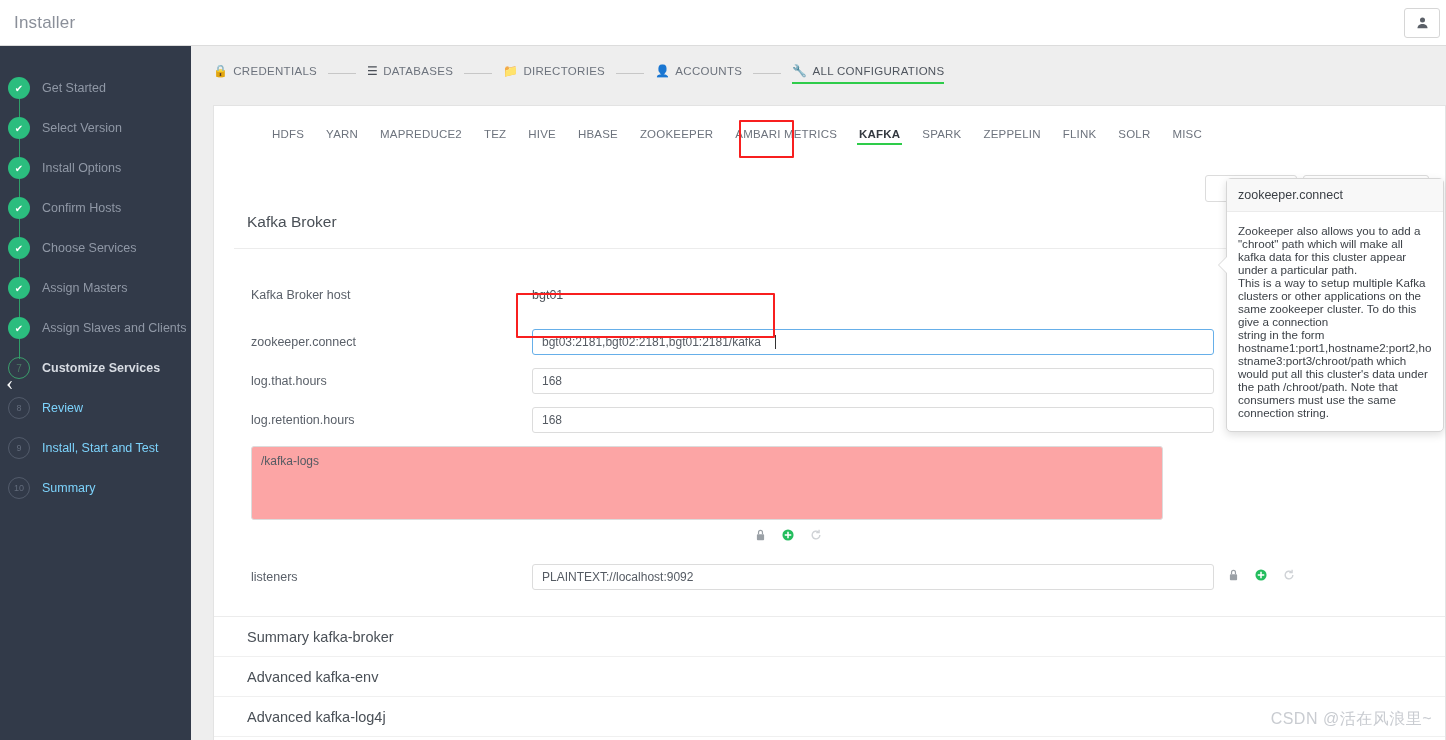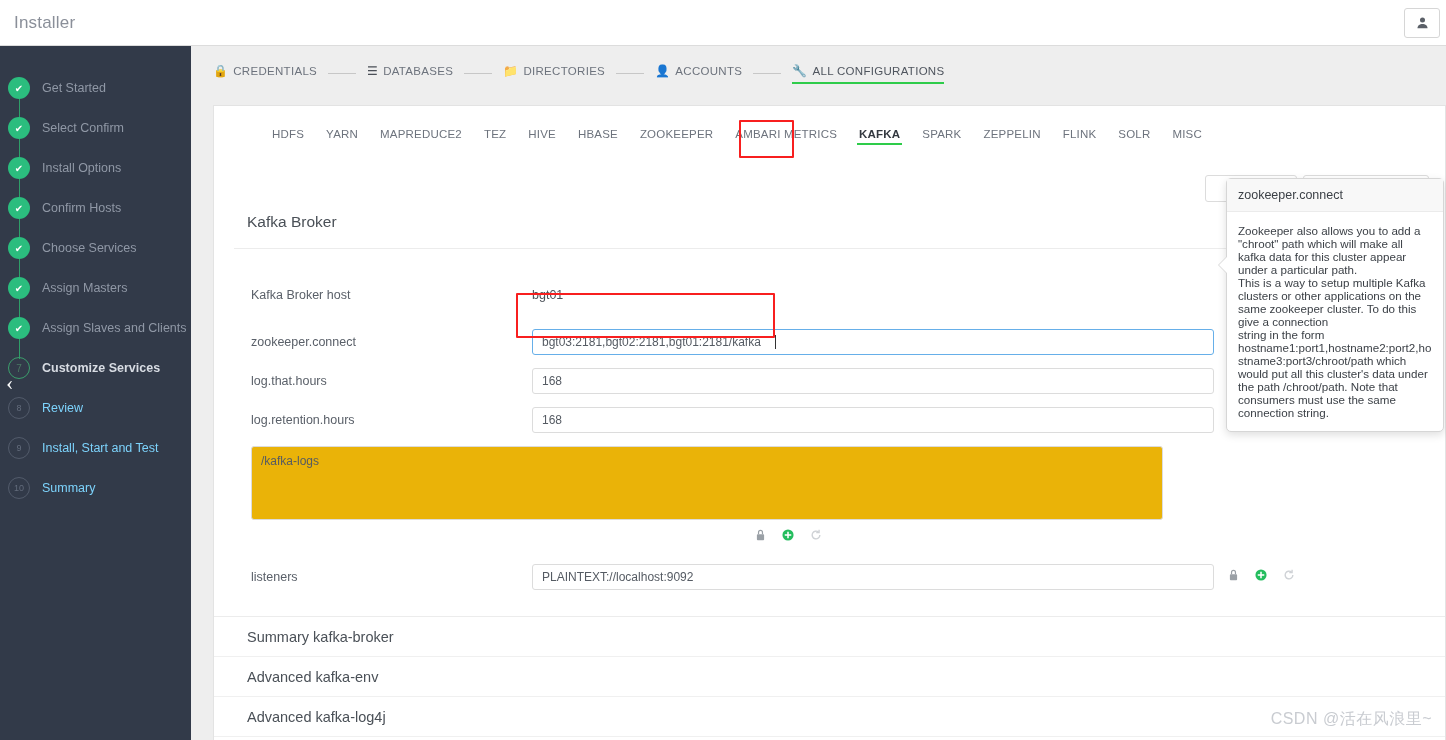--- a/index.html
+++ b/index.html
@@ -220,21 +220,21 @@
   }
   .cfg-input.focused {
     border: 1px solid #66afe9;
     gap: 13px;
   }
   .cfg-textarea {
     width: 912px;
     height: 74px;
     border: 1px solid #dcdcdc;
     border-radius: 3px;
-    background: #eab308;
+    background: #fca5a5;
     font-size: 12px;
     color: #555b63;
     padding: 7px 9px;
   }
   .caret {
     display: inline-block;
     width: 1px; height: 14px;
     background: #333;
     margin-left: 1px;
     vertical-align: middle;
@@ -354,21 +354,21 @@
 
   <div class="sidebar">
     <div class="connector" style="top:33px;height:280px;"></div>
     <div class="steps" id="steps-container">
         <div class="step">
           <div class="step-dot done">✔</div>
           <div class="step-label">Get Started</div>
         </div>
         <div class="step">
           <div class="step-dot done">✔</div>
-          <div class="step-label">Select Confirm</div>
+          <div class="step-label">Select Version</div>
         </div>
         <div class="step">
           <div class="step-dot done">✔</div>
           <div class="step-label">Install Options</div>
         </div>
         <div class="step">
           <div class="step-dot done">✔</div>
           <div class="step-label">Confirm Hosts</div>
         </div>
         <div class="step">

